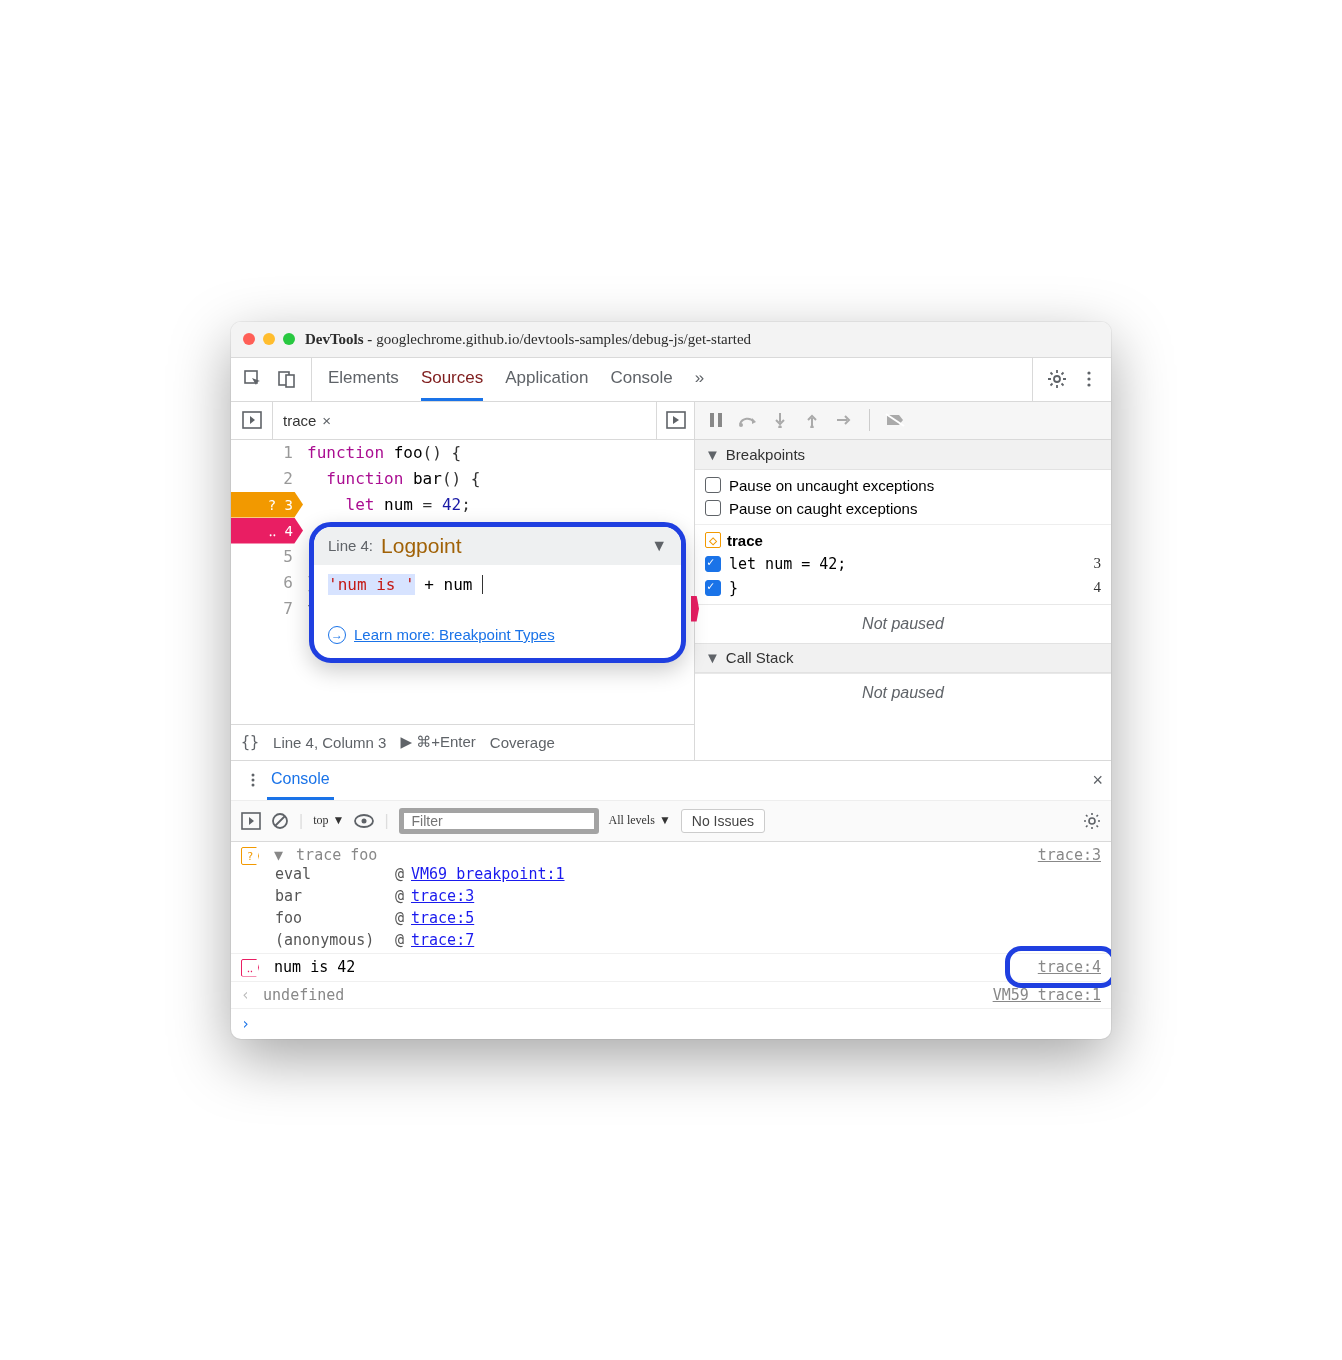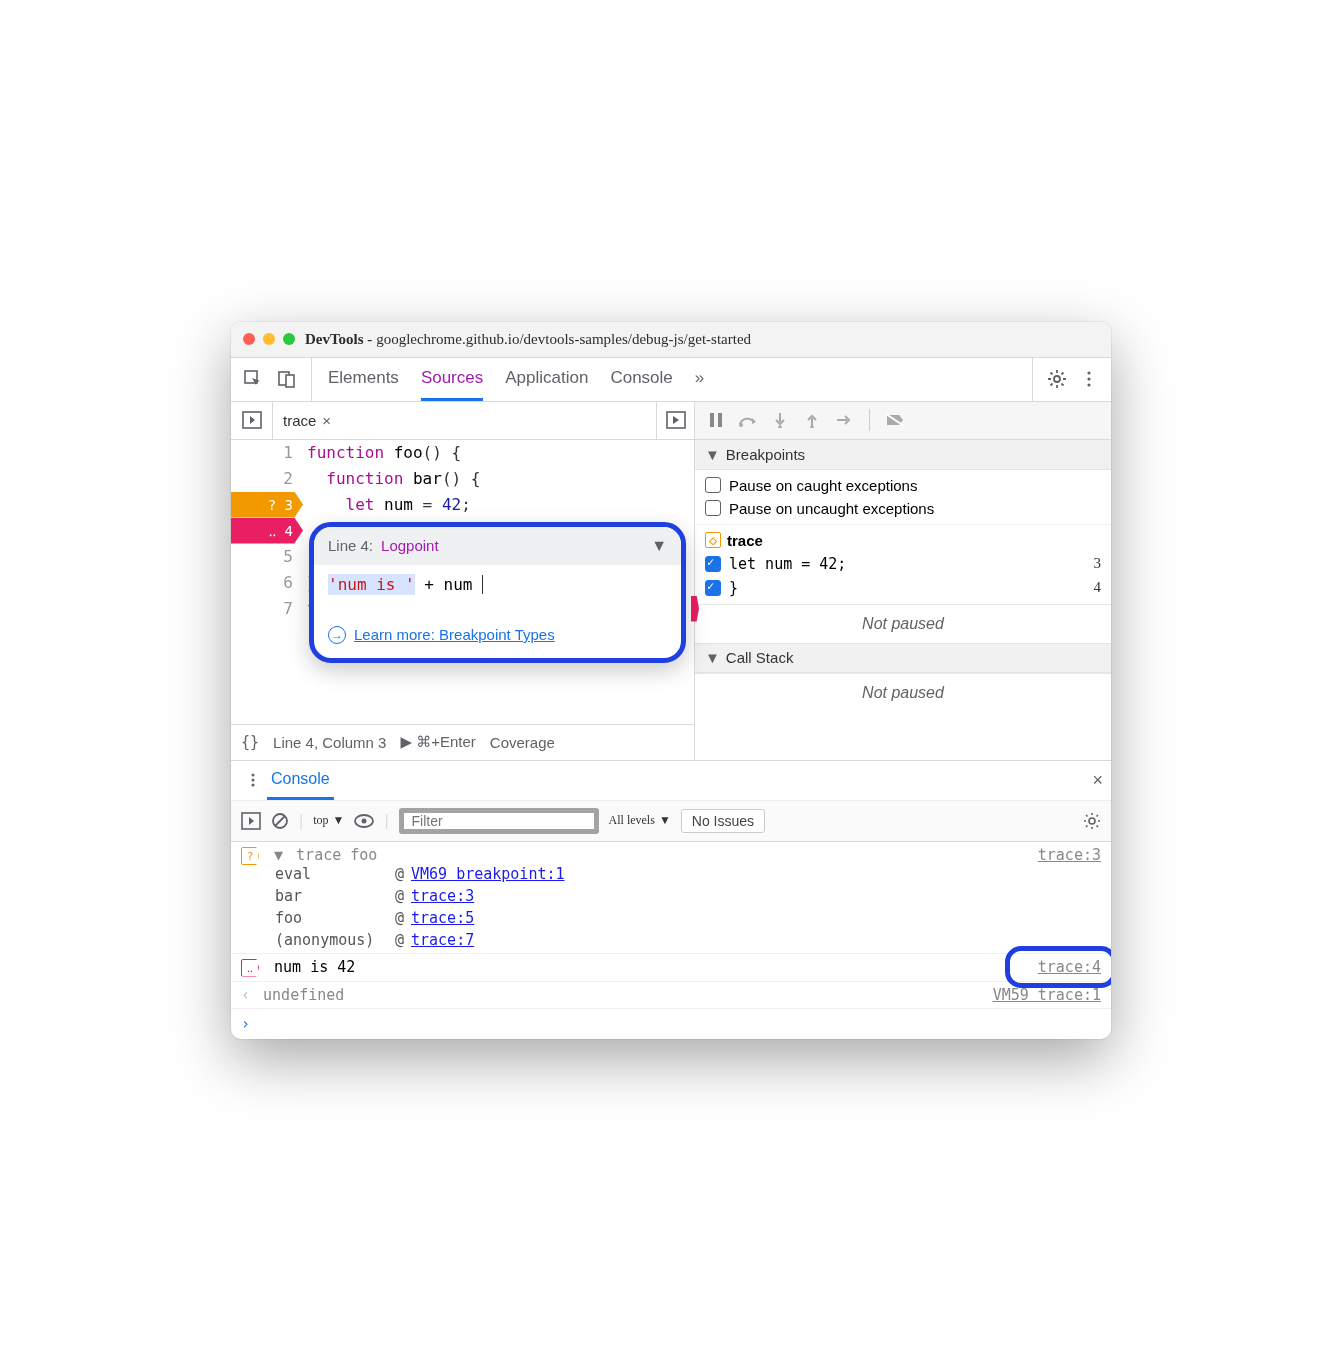--- a/index.html
+++ b/index.html
@@ -30,21 +30,21 @@
   .title b { font-weight:700; }
   
   .toolbar {
     display:flex; align-items:center; height:44px; padding:0 8px;
     border-bottom:1px solid #d9d9d9; background:#fff;
   }
   .tb-left { display:flex; align-items:center; gap:6px; padding-right:10px; border-right:1px solid #d9d9d9; height:100%;}
   .tb-icon { width:28px; height:28px; display:flex; align-items:center; justify-content:center; color:#5f6368; }
   .tabs { display:flex; align-items:center; gap:22px; padding:0 16px; height:100%; }
   .tab { font-size:17px; color:#5f6368; height:100%; display:flex; align-items:center; border-bottom:3px solid transparent; }
-  .tab.active { color:#a21caf; border-bottom-color:#1a73e8; font-weight:500; }
+  .tab.active { color:#7f1d1d; border-bottom-color:#1a73e8; font-weight:500; }
   .tb-right { margin-left:auto; display:flex; align-items:center; gap:4px; border-left:1px solid #d9d9d9; height:100%; padding-left:10px;}
   
   .subrow { display:flex; border-bottom:1px solid #d9d9d9; height:38px; }
   .subleft { flex:0 0 464px; display:flex; align-items:center; border-right:1px solid #d9d9d9; }
   .navpane-icon { width:42px; display:flex; align-items:center; justify-content:center; color:#5f6368; border-right:1px solid #d9d9d9; height:100%; }
   .file-tab { padding:0 10px; height:100%; display:flex; align-items:center; gap:6px; font-size:15px; color:#333; }
   .file-tab .x { color:#5f6368; font-size:15px; }
   .run-snippet { margin-left:auto; width:38px; display:flex; align-items:center; justify-content:center; color:#5f6368; border-left:1px solid #d9d9d9; height:100%; }
   .subright { flex:1; display:flex; align-items:center; gap:10px; padding:0 10px; background:#f6f6f6;}
   .dbg-icons { display:flex; gap:10px; color:#888;}
@@ -64,21 +64,21 @@
   .kw { color:#aa0d91; } .name{color:#000;} .num{color:#1a1aa6;}
   
   .logpoint-pop {
     position:absolute; left:78px; top:82px; width:377px;
     border:5px solid #1f3fe0; border-radius:22px; background:#fff;
     box-shadow:0 8px 22px rgba(0,0,0,0.2);
     z-index:5;
   }
   .lp-head { background:#eef0f1; height:38px; display:flex; align-items:center; padding:0 14px; border-radius:18px 18px 0 0; color:#5f6368;}
   .lp-head .lbl{font-size:15px;}
-  .lp-head .sel{margin-left:8px; font-size:15px; color:#a21caf;}
+  .lp-head .sel{margin-left:8px; font-size:21px; color:#a16207;}
   .lp-head .tri{margin-left:auto; color:#5f6368;}
   .lp-expr { padding:10px 14px 24px; }
   .lp-expr .expr { font-family:Menlo,monospace; font-size:16px; }
   .lp-expr .str { background:#d7e3ff; color:#c41a16; padding:1px 0;}
   .lp-learn { padding:8px 14px 14px; border-top:0; color:#1a73e8; font-size:15px; display:flex; align-items:center; gap:8px;}
   .lp-learn a { color:#1a73e8; text-decoration:underline;}
   .cirarrow { width:18px;height:18px;border:1.8px solid #1a73e8;border-radius:50%;display:inline-flex;align-items:center;justify-content:center;font-size:12px;}
   .pink-aside { position:absolute; left:460px; top:156px; width:8px; height:26px; background:#e91e63; clip-path:polygon(0 0,70% 0,100% 50%,70% 100%,0 100%);}
   
   .code-footer { height:36px; border-top:1px solid #d9d9d9; display:flex; align-items:center; padding:0 10px; font-size:15px; color:#5f6368; gap:14px;}
@@ -314,25 +314,25 @@
     </div>
 
     <div class="right-col">
       <div class="section-h">
         <span class="tri-d">▼</span>
         <span>Breakpoints</span>
       </div>
       <div class="sec-body">
         <div class="cb-row">
           <span class="cb"></span>
-          <span>Pause on caught exceptions</span>
+          <span>Pause on uncaught exceptions</span>
         </div>
         <div class="cb-row">
           <span class="cb"></span>
-          <span>Pause on uncaught exceptions</span>
+          <span>Pause on caught exceptions</span>
         </div>
       </div>
       <div class="sec-body" style="border-top:1px solid #eee;">
         <div class="bp-file">
           <span class="bp-badge">◇</span>
           <span>trace</span>
         </div>
         <div id="bp-items">
             <div class="bp-line">
               <span class="cb checked"></span>

